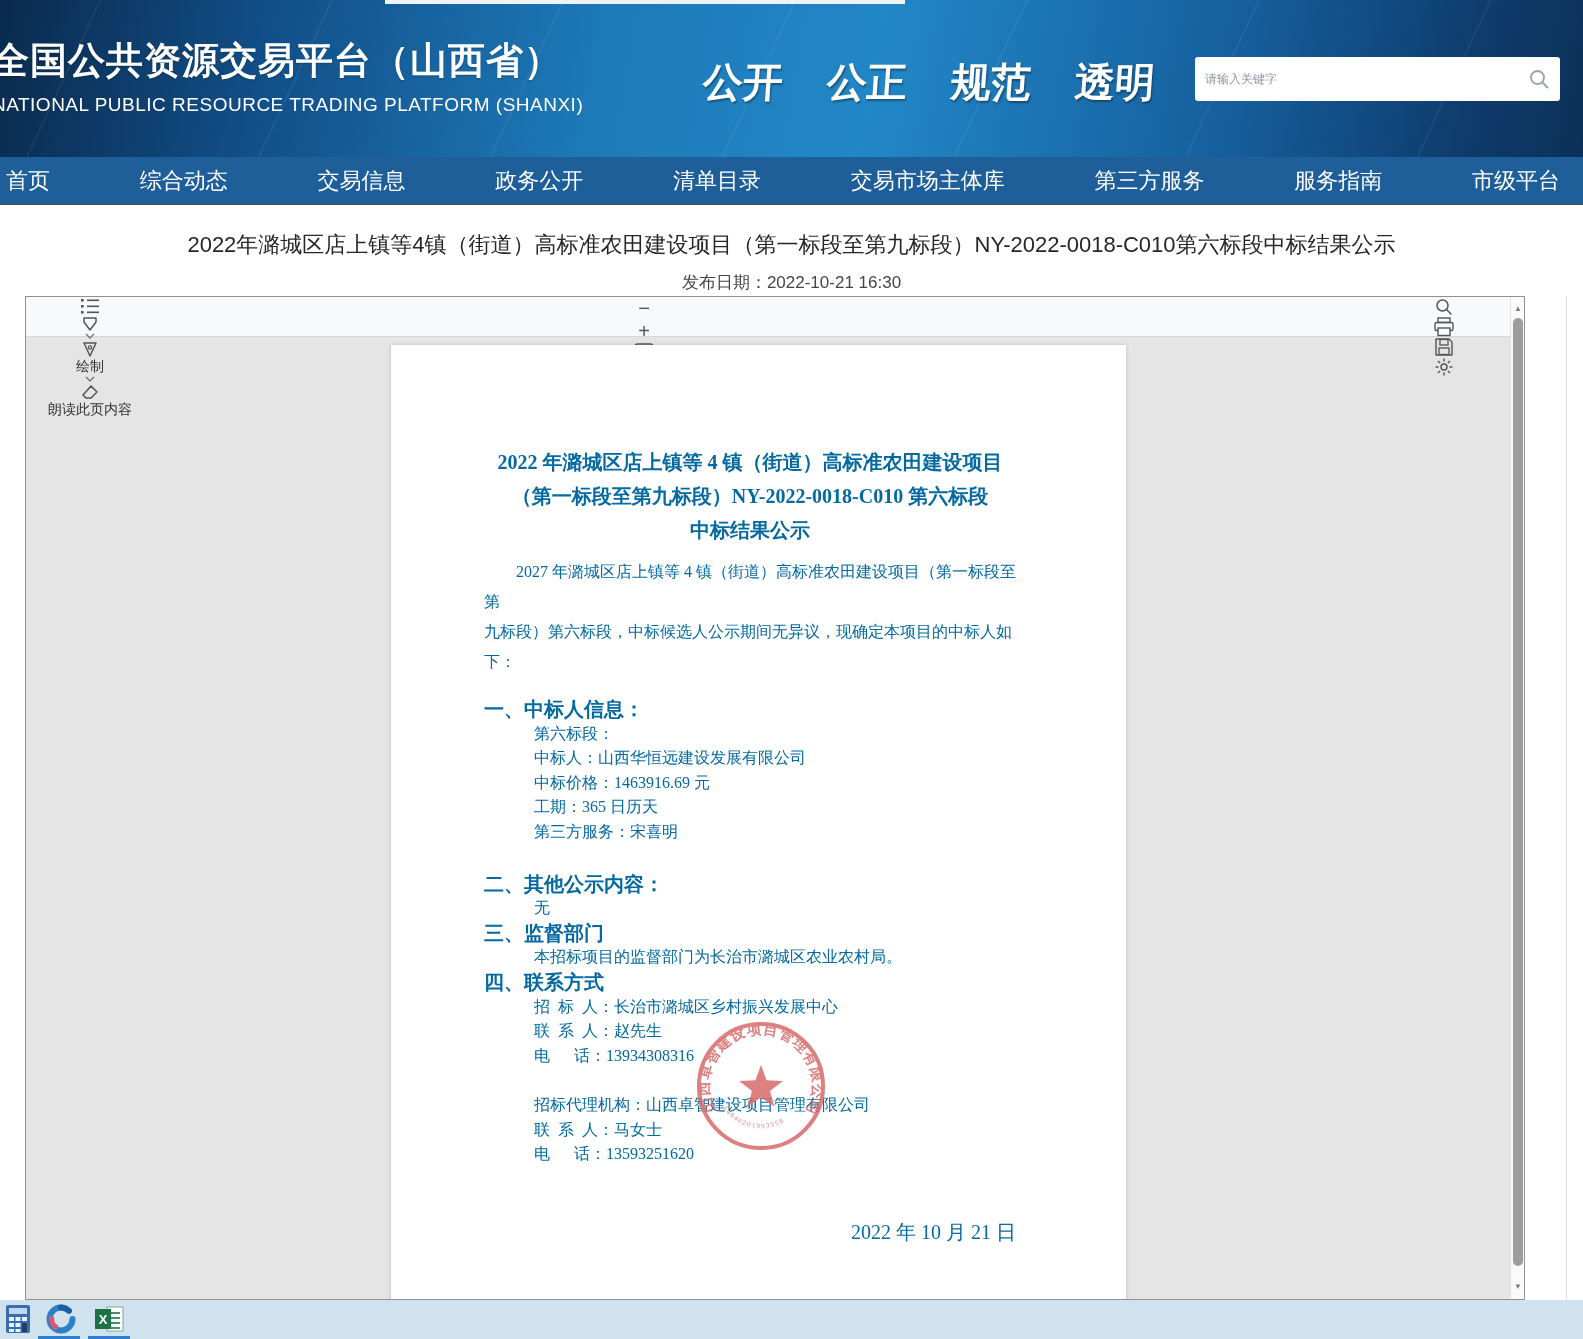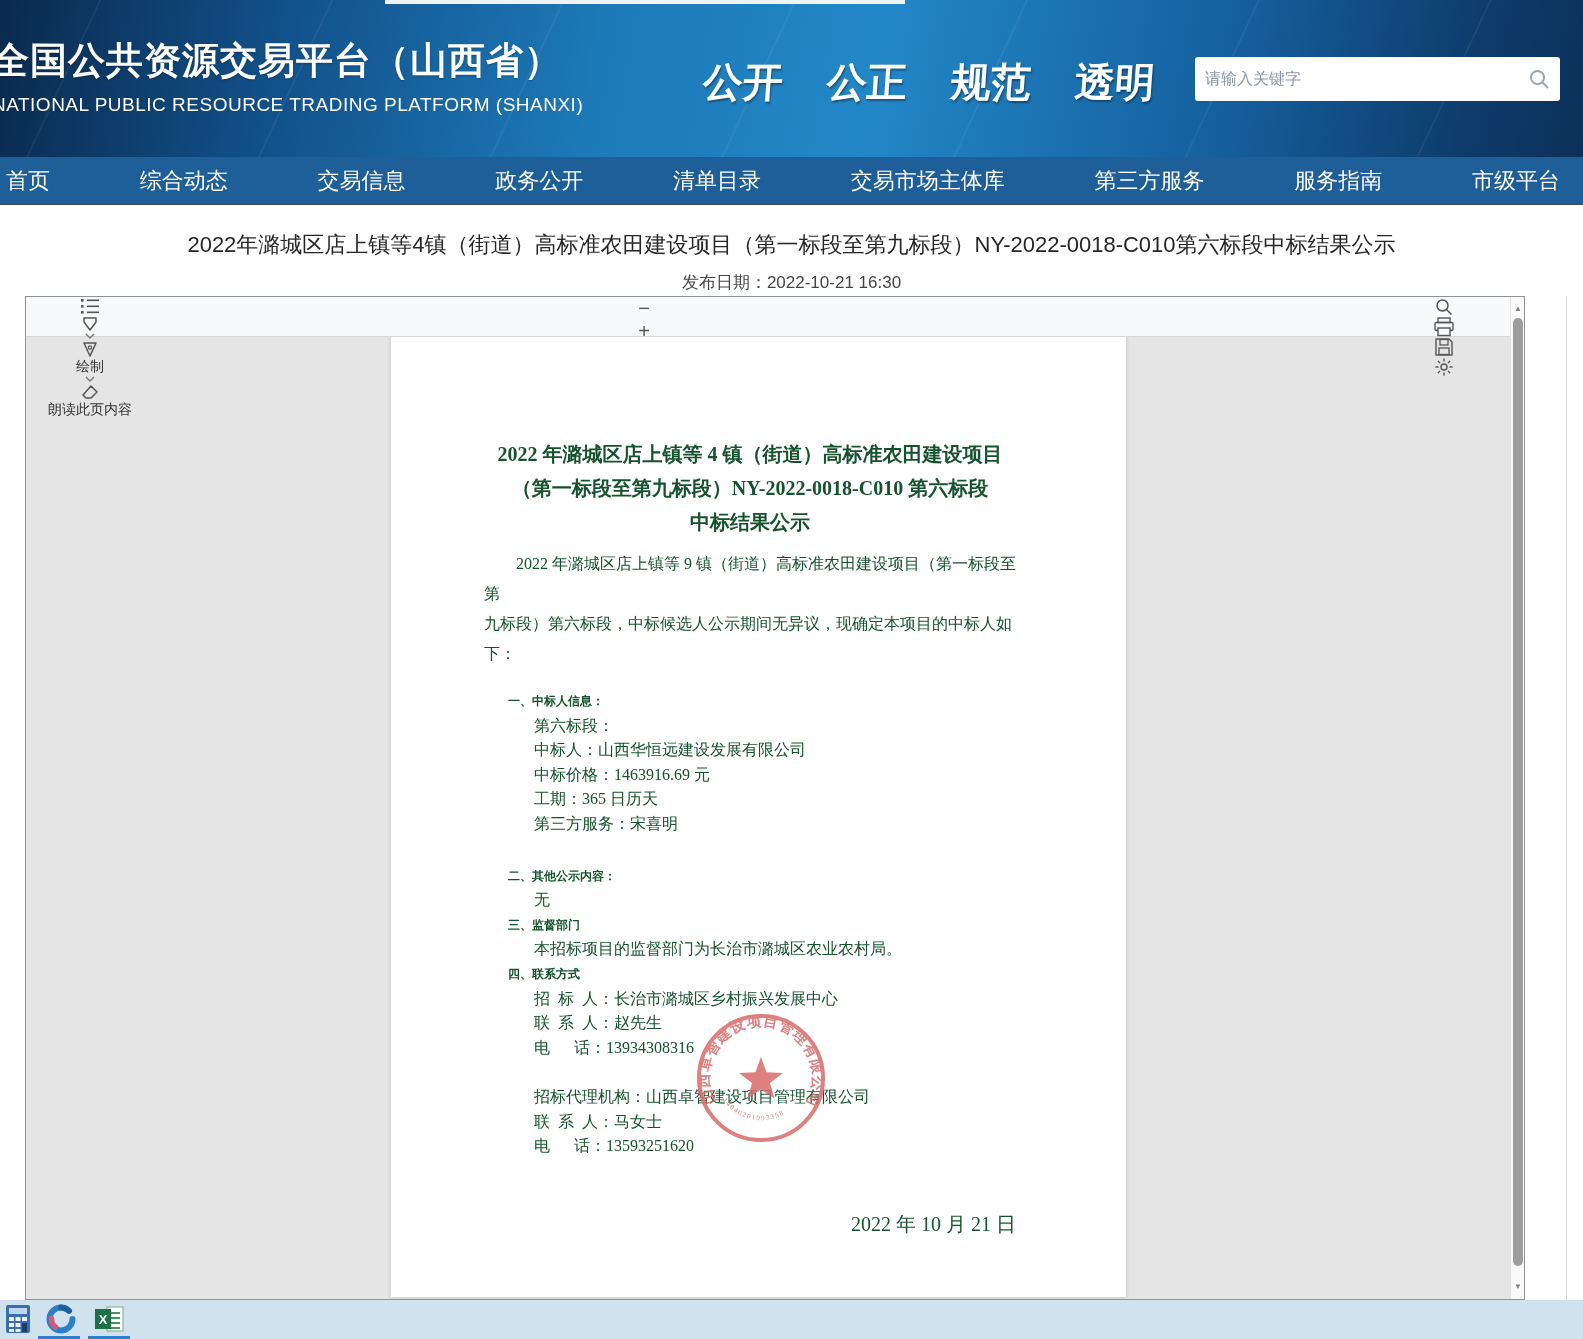--- a/index.html
+++ b/index.html
@@ -15,21 +15,21 @@
   .top-strip { position:absolute; left:385px; top:0; width:520px; height:4px; background:#eef3f7; }
   .brand { position:absolute; left:-8px; top:36px; color:#fff; }
   .brand-title { font-size:37px; font-weight:bold; letter-spacing:1px; white-space:nowrap;
     text-shadow:0 1px 2px rgba(0,0,0,.25); }
   .brand-sub { font-size:19px; margin-top:8px; letter-spacing:.5px; white-space:nowrap; }
   .slogan { position:absolute; left:703px; top:55px; display:flex; gap:44px; color:#fff;
     font-size:40px; font-weight:bold; transform:skewX(-4deg);
     text-shadow:1px 2px 2px rgba(0,0,0,.35); white-space:nowrap; }
   .search-box { position:absolute; left:1195px; top:57px; width:365px; height:44px;
     background:#fff; border-radius:3px; display:flex; align-items:center; padding:0 10px; }
-  .search-box input { flex:1; border:none; outline:none; font-size:16px; color:#1d4ed8;
+  .search-box input { flex:1; border:none; outline:none; font-size:12px; color:#1d4ed8;
     font-family:"Liberation Sans", sans-serif; }
   .search-box input::placeholder { color:#8a97a5; }
   .search-glyph { width:22px; height:22px; flex:0 0 auto; }
 
   
   .main-nav { position:absolute; left:0; top:157px; width:1583px; height:48px;
     background:#1f5f99; border-bottom:1px solid #44484c;
     display:flex; align-items:center; justify-content:space-between;
     padding:0 23px 0 6px; }
   .nav-item { color:#fff; font-size:22px; white-space:nowrap; cursor:pointer; }
@@ -64,28 +64,28 @@
   .vscroll { position:absolute; right:0; top:0; bottom:0; width:14px; background:#fafafa;
     border-left:1px solid #e2e2e2; }
   .vs-arrow { position:absolute; left:0; width:14px; height:16px; text-align:center;
     font-size:8px; color:#808080; line-height:16px; cursor:pointer; }
   .vs-up { top:4px; } .vs-down { bottom:4px; }
   .vs-thumb { position:absolute; left:2px; top:21px; width:10px; height:948px;
     background:#9d9d9d; border-radius:5px; cursor:pointer; }
 
   
   .doc-area { position:absolute; left:0; top:40px; right:14px; bottom:0; overflow:hidden; }
-  .doc-page { position:absolute; left:365px; top:0; width:735px; height:960px; background:#fff;
+  .doc-page { position:absolute; left:365px; top:8px; width:735px; height:960px; background:#fff;
     box-shadow:0 0 4px rgba(0,0,0,.18);
-    font-family:"Liberation Serif", serif; color:#14532d; overflow:hidden; }
+    font-family:"Liberation Serif", serif; color:#0369a1; overflow:hidden; }
   .doc-body { padding:100px 110px 0 93px; }
   .doc-title { text-align:center; font-size:20px; font-weight:bold; line-height:34px; }
   .doc-intro { margin-top:10px; font-size:16px; line-height:30px; }
   .doc-intro .indent { text-indent:2em; }
-  .doc-heading { font-weight:bold; font-size:12px; height:24.6px; line-height:24.6px; margin-left:24px; }
+  .doc-heading { font-weight:bold; font-size:20px; height:24.6px; line-height:24.6px; }
   .doc-line { font-size:16px; height:24.6px; line-height:24.6px; margin-left:50px; white-space:pre; }
   .mt-sec { margin-top:20px; }
   .mt-sec2 { margin-top:27px; }
   .doc-date { margin-top:52px; text-align:right; font-size:20px; }
   .stamp { position:absolute; left:300px; top:671px; width:140px; height:140px; opacity:.85; }
 
   .edge-line { position:absolute; left:1566px; top:296px; width:1px; height:1004px; background:#dcdcdc; }
 
   
   .taskbar { position:absolute; left:0; top:1300px; width:1583px; height:39px; background:#cfe2ee; }
@@ -250,21 +250,21 @@
 
   <div class="doc-area">
     <div class="doc-page">
       <div class="doc-body">
         <div class="doc-title">
           <div>2022 年潞城区店上镇等 4 镇（街道）高标准农田建设项目</div>
           <div>（第一标段至第九标段）NY-2022-0018-C010 第六标段</div>
           <div>中标结果公示</div>
         </div>
         <div class="doc-intro">
-          <div class="indent">2022 年潞城区店上镇等 9 镇（街道）高标准农田建设项目（第一标段至第</div>
+          <div class="indent">2027 年潞城区店上镇等 4 镇（街道）高标准农田建设项目（第一标段至第</div>
           <div>九标段）第六标段，中标候选人公示期间无异议，现确定本项目的中标人如下：</div>
         </div>
 
         <div>
           <div class="doc-heading mt-sec">一、中标人信息：</div>
           <div class="doc-line">第六标段：</div>
           <div class="doc-line">中标人：山西华恒远建设发展有限公司</div>
           <div class="doc-line">中标价格：1463916.69 元</div>
           <div class="doc-line">工期：365 日历天</div>
           <div class="doc-line">第三方服务：宋喜明</div>

